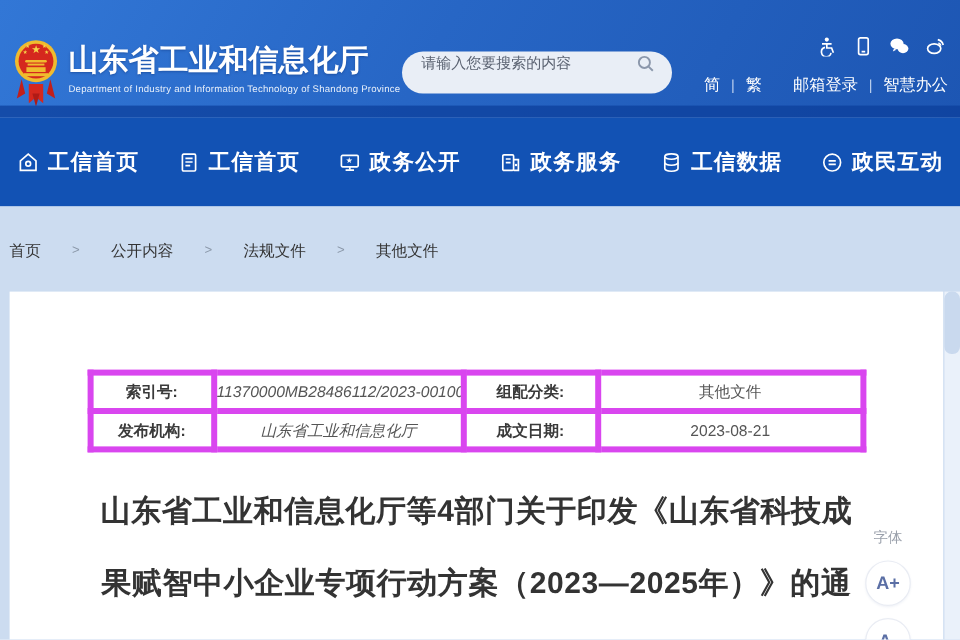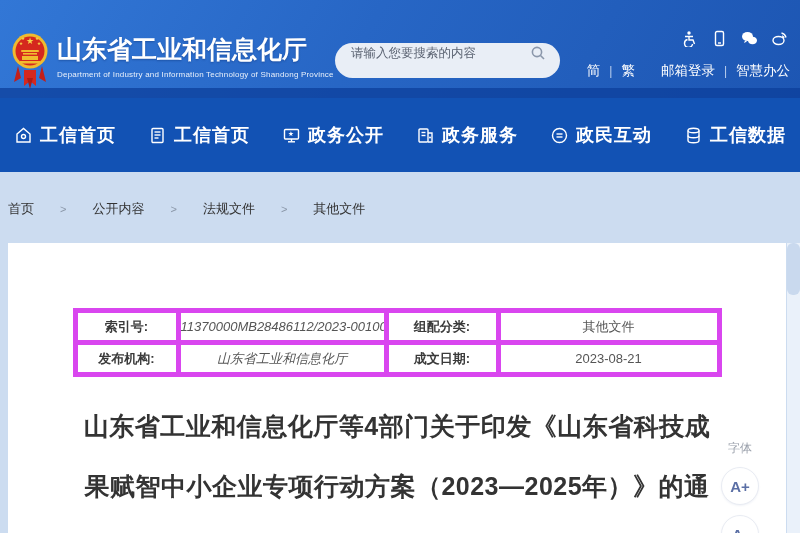--- a/index.html
+++ b/index.html
@@ -216,36 +216,36 @@
           <line x1="5.5" y1="9.5" x2="9.5" y2="9.5"></line>
         <path d="M12 7 H16 V16 H12"></path>
           <circle cx="14" cy="11.5" r="1" fill="#fff" stroke="none"></circle>
       </svg>
     </span>
     <span>政务服务</span>
   </div>
   <div class="nav-item">
     <span>
       <svg width="19" height="19" viewBox="0 0 19 19" fill="none" stroke="#fff" stroke-width="1.4">
+        <ellipse cx="9.5" cy="4.5" rx="5.5" ry="2.2"></ellipse>
+        <path d="M4 4.5 V14.5 A5.5 2.2 0 0 0 15 14.5 V4.5"></path>
+        <path d="M4 9.5 A5.5 2.2 0 0 0 15 9.5"></path>
+      </svg>
+    </span>
+    <span>工信数据</span>
+  </div>
+  <div class="nav-item">
+    <span>
+      <svg width="19" height="19" viewBox="0 0 19 19" fill="none" stroke="#fff" stroke-width="1.4">
         <circle cx="9.5" cy="9.5" r="7"></circle>
         <line x1="6.5" y1="8" x2="12.5" y2="8"></line>
           <line x1="6.5" y1="11" x2="12.5" y2="11"></line>
       </svg>
     </span>
     <span>政民互动</span>
-  </div>
-  <div class="nav-item">
-    <span>
-      <svg width="19" height="19" viewBox="0 0 19 19" fill="none" stroke="#fff" stroke-width="1.4">
-        <ellipse cx="9.5" cy="4.5" rx="5.5" ry="2.2"></ellipse>
-        <path d="M4 4.5 V14.5 A5.5 2.2 0 0 0 15 14.5 V4.5"></path>
-        <path d="M4 9.5 A5.5 2.2 0 0 0 15 9.5"></path>
-      </svg>
-    </span>
-    <span>工信数据</span>
   </div>
 </div>
 
 <div class="page-body">
 
   <div class="breadcrumb">
     <span class="crumb">首页</span>
     <span class="bsep">&gt;</span>
     <span class="crumb">公开内容</span>
     <span class="bsep">&gt;</span>

